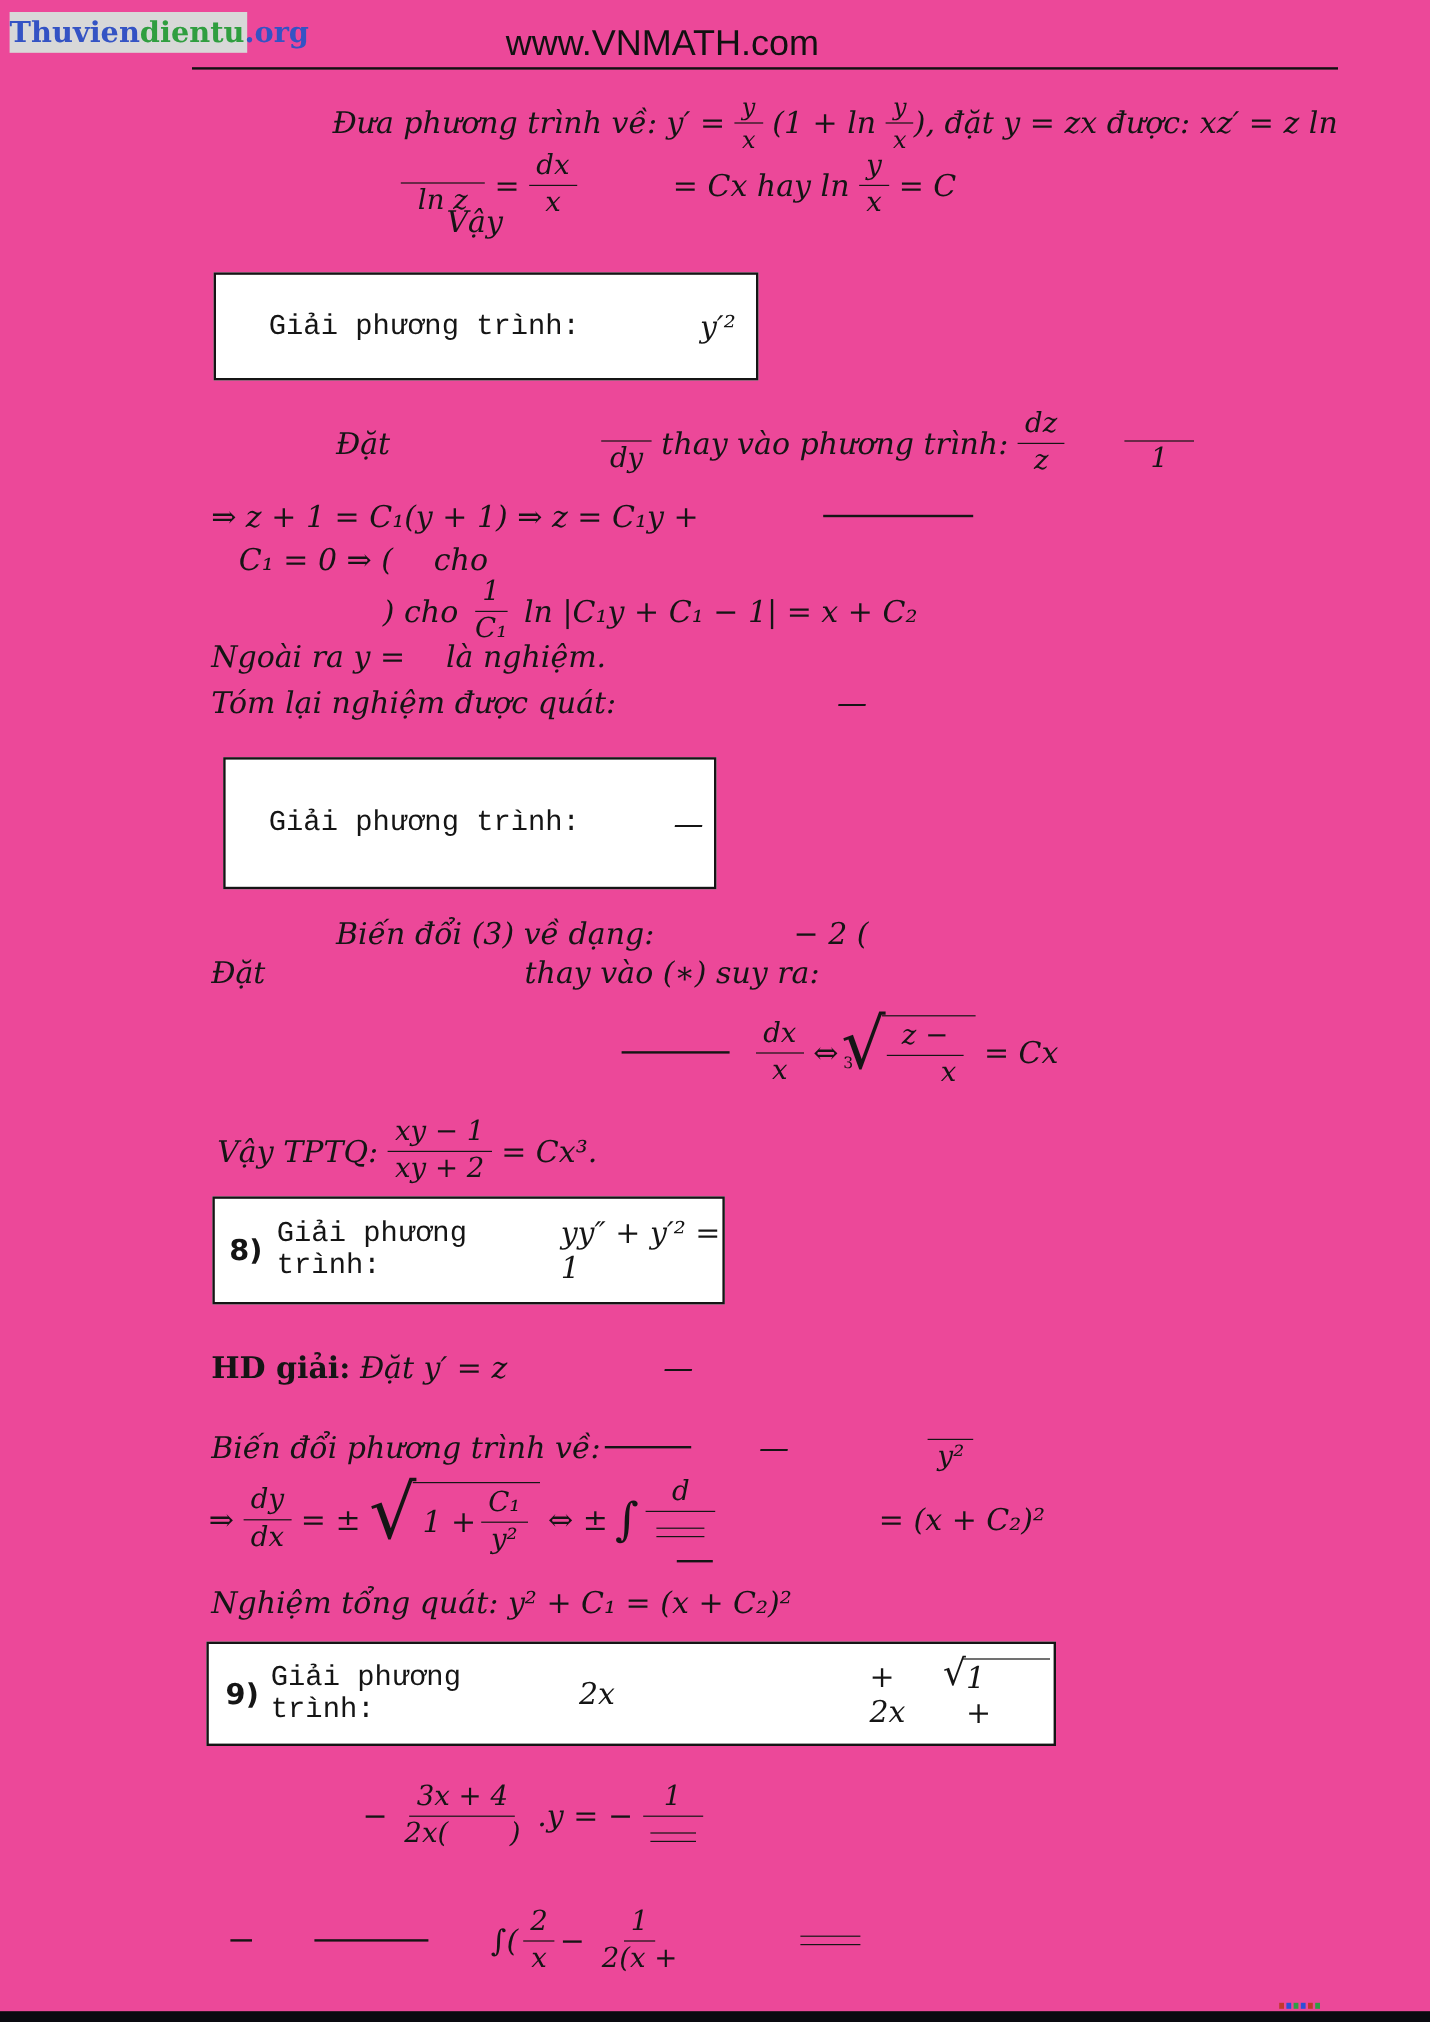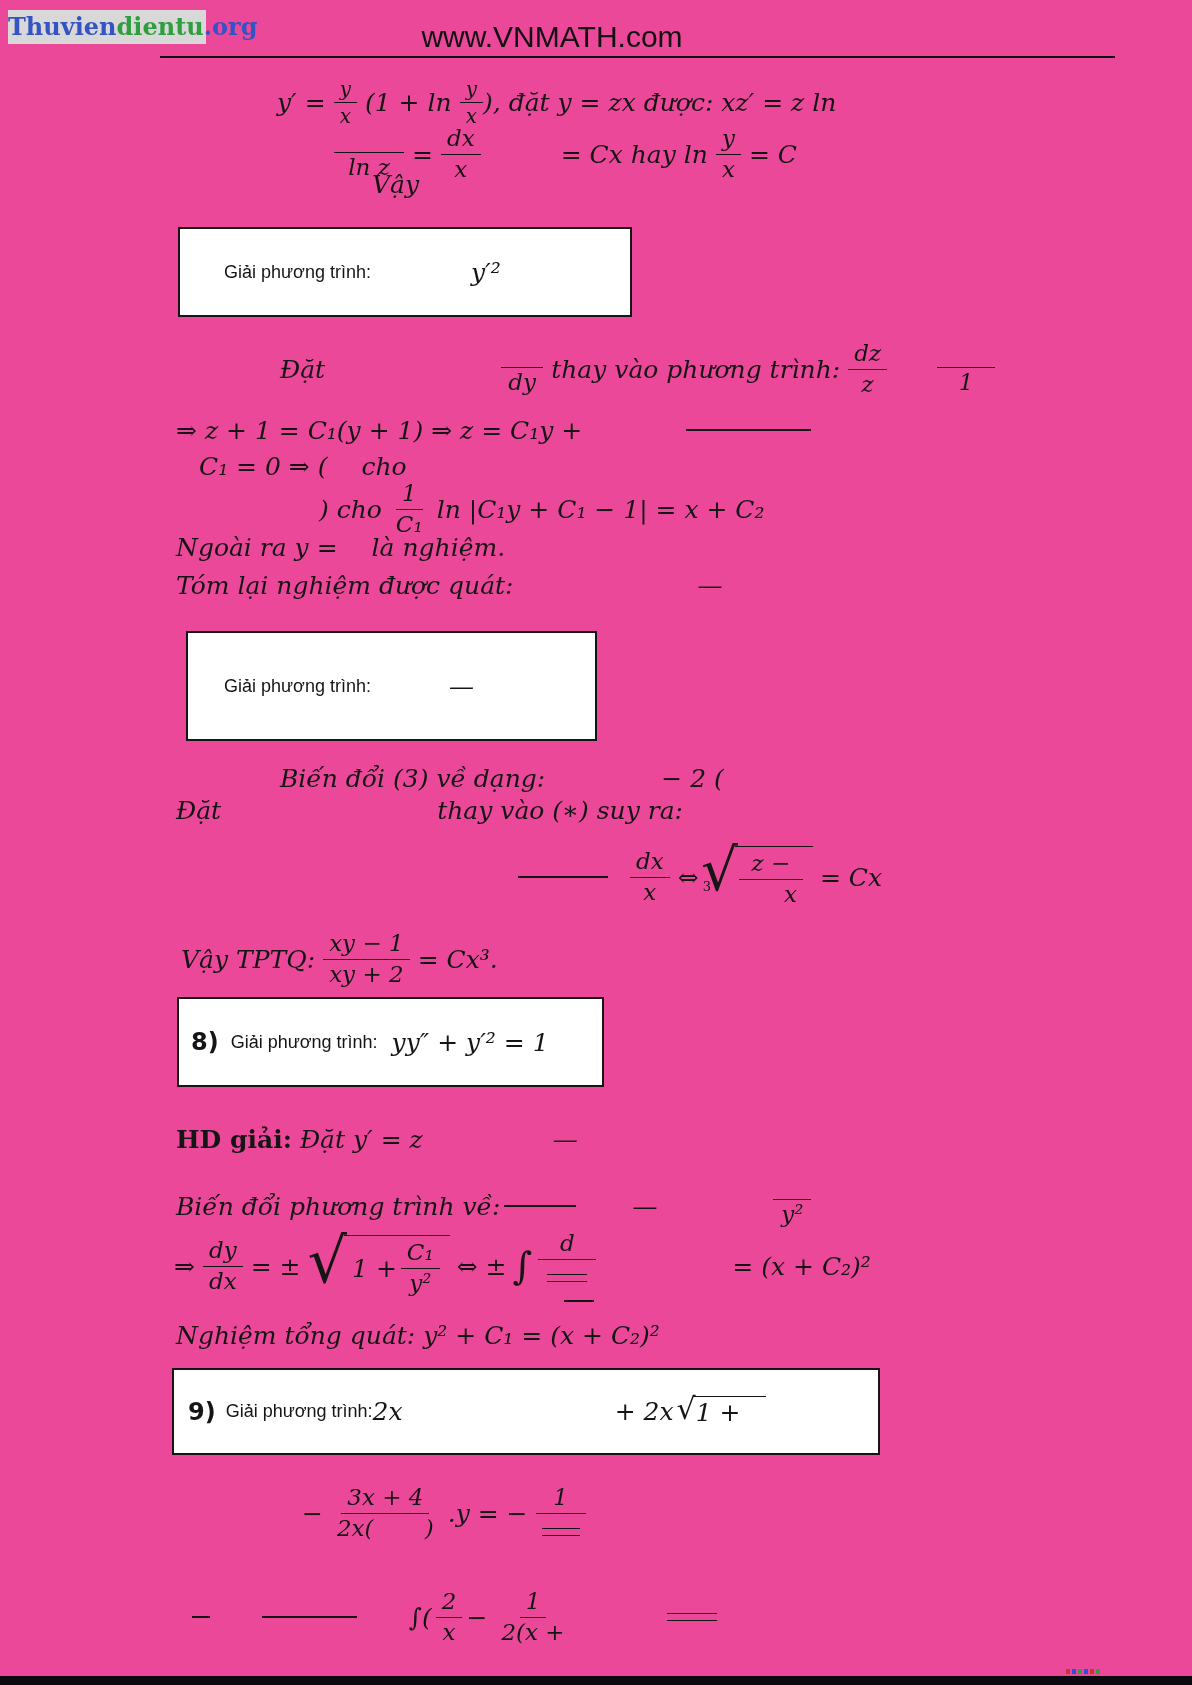--- a/index.html
+++ b/index.html
@@ -30,40 +30,41 @@
   .root{display:inline-flex;align-items:flex-start;margin:0 3px;}
   .root .sign{font-style:normal;line-height:0.84;margin-right:-3px;}
   .root .body{display:inline-flex;align-items:center;border-top:1.8px solid #151515;
               padding:3px 10px 0 4px;}
   .ridx{font-style:normal;font-size:13px;position:relative;top:9px;margin-right:-13px;z-index:2;}
   .int{font-style:normal;font-size:38px;line-height:0.6;padding:0 2px;}
   .vstack{display:inline-flex;flex-direction:column;align-items:flex-end;}
   .subdash{width:30px;height:2px;background:#151515;margin-top:12px;margin-right:6px;}
   
   .pbox{position:absolute;border:2px solid #151515;background:#fff;display:flex;align-items:center;}
-  .plabel{font-family:Liberation Sans, sans-serif;font-style:normal;font-size:18px;color:#151515;}
+  .plabel{font-family:Liberation Mono, monospace;font-style:normal;font-size:24px;color:#151515;}
   .pnum{font-family:"DejaVu Sans",sans-serif;font-style:normal;font-weight:bold;font-size:24px;}
   .pmath{font-style:italic;font-size:25px;}
   .bold-rm{font-style:normal;font-weight:bold;}
   
   .footer-bar{position:absolute;left:0;top:1676px;width:1192px;height:9px;background:#0a0a10;}
   .wm{position:absolute;left:1066px;top:1669px;display:flex;gap:2px;}
   .wm i{display:inline-block;width:4px;height:5px;}
   .wm-r{background:#c0392b;}.wm-b{background:#2c4fd8;}.wm-g{background:#2e9e44;}
 </style>
 </head>
 <body>
 
 <div class="page">
 
   <div class="logo"><span class="blue">Thuvien</span><span class="green">dientu</span><span class="blue">.org</span></div>
   <div class="site-title">www.VNMATH.com</div>
   <div class="hrule"></div>
 
   <div class="row" style="left:273px;top:76px;height:52px;">
+    <span class="t">Đưa phương trình về:</span>
     <span class="t">y′ =</span>
     <span class="frac" style="font-size:20px;">
         <span class="num">y</span>
         <span class="den">x</span>
       </span>
     <span class="t">(1 + ln</span>
     <span class="frac" style="font-size:20px;">
         <span class="num">y</span>
         <span class="den">x</span>
       </span>

